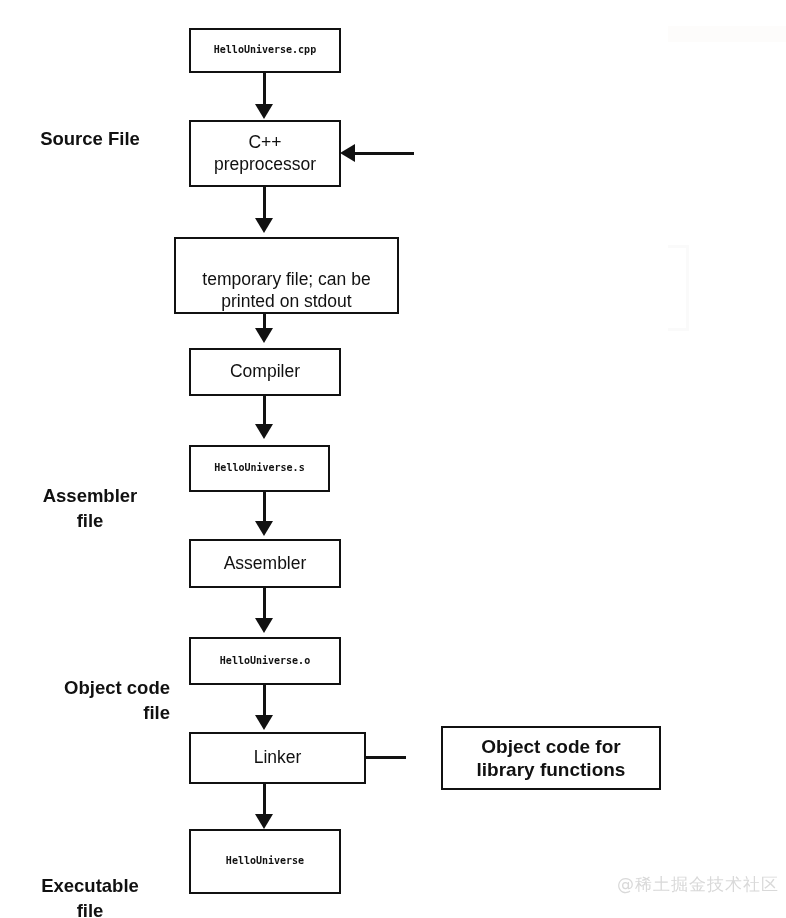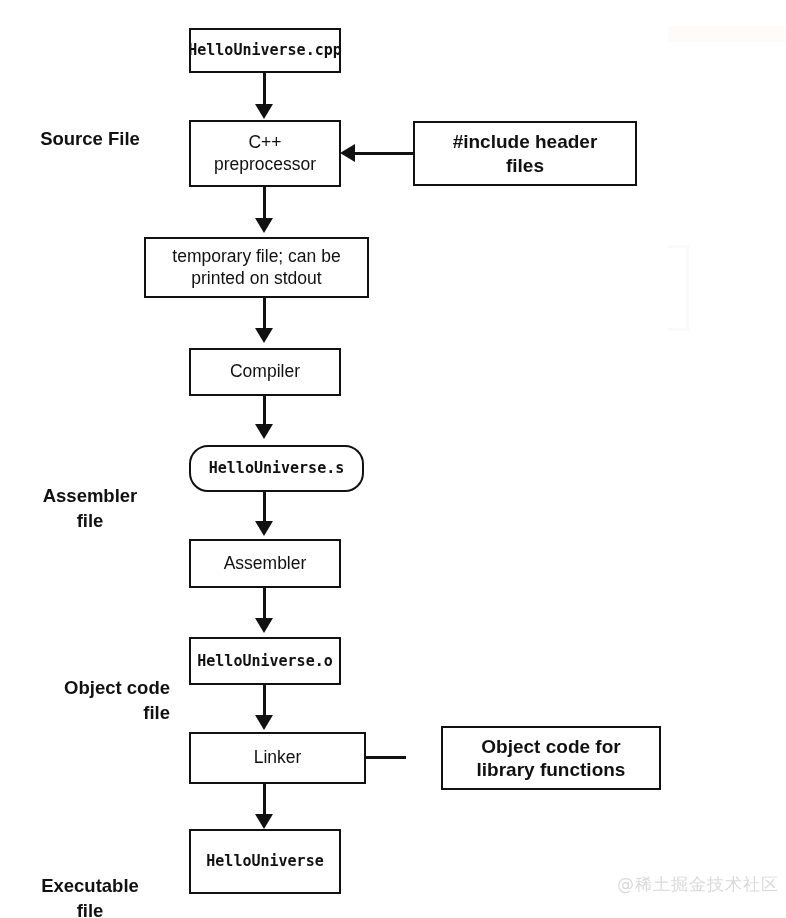--- a/index.html
+++ b/index.html
@@ -32,21 +32,21 @@
     z-index: 3;
   }
   .node .txt {
     display: block;
     line-height: 1.22;
     white-space: pre-line;
   }
   .mono .txt {
     font-family: "DejaVu Sans Mono", "Liberation Mono", monospace;
     font-weight: 700;
-    font-size: 15px;
+    font-size: 10px;
     letter-spacing: 0px;
   }
   .sans .txt {
     font-family: "Liberation Sans", sans-serif;
     font-weight: 400;
     font-size: 17.5px;
   }
   .sansbold .txt {
     font-family: "Liberation Sans", sans-serif;
     font-weight: 700;
@@ -171,35 +171,31 @@
 
   <div class="node mono" style="left:189px; top:28px; width:152px; height:45px;">
     <span class="txt">HelloUniverse.cpp</span>
   </div>
 
   <div class="node sans" style="left:189px; top:120px; width:152px; height:67px;">
     <span class="txt">C++
 preprocessor</span>
   </div>
 
-  <div class="node sansbold" style="left:413px; top:121px; width:224px; height:65px;">
-    <span class="txt">#include header
-files</span>
-  </div>
-
-  <div class="node sans" style="left:144px; top:237px; width:225px; height:61px;">
+
+  <div class="node sans" style="left:174px; top:237px; width:225px; height:77px;align-items:flex-end;">
     <span class="txt">temporary file; can be
 printed on stdout</span>
   </div>
 
   <div class="node sans" style="left:189px; top:348px; width:152px; height:48px;">
     <span class="txt">Compiler</span>
   </div>
 
-  <div class="node mono" style="left:189px; top:445px; width:175px; height:47px;border-radius:19px;">
+  <div class="node mono" style="left:189px; top:445px; width:141px; height:47px;">
     <span class="txt">HelloUniverse.s</span>
   </div>
 
   <div class="node sans" style="left:189px; top:539px; width:152px; height:49px;">
     <span class="txt">Assembler</span>
   </div>
 
   <div class="node mono" style="left:189px; top:637px; width:152px; height:48px;justify-content:center;">
     <span class="txt">HelloUniverse.o</span>
   </div>

